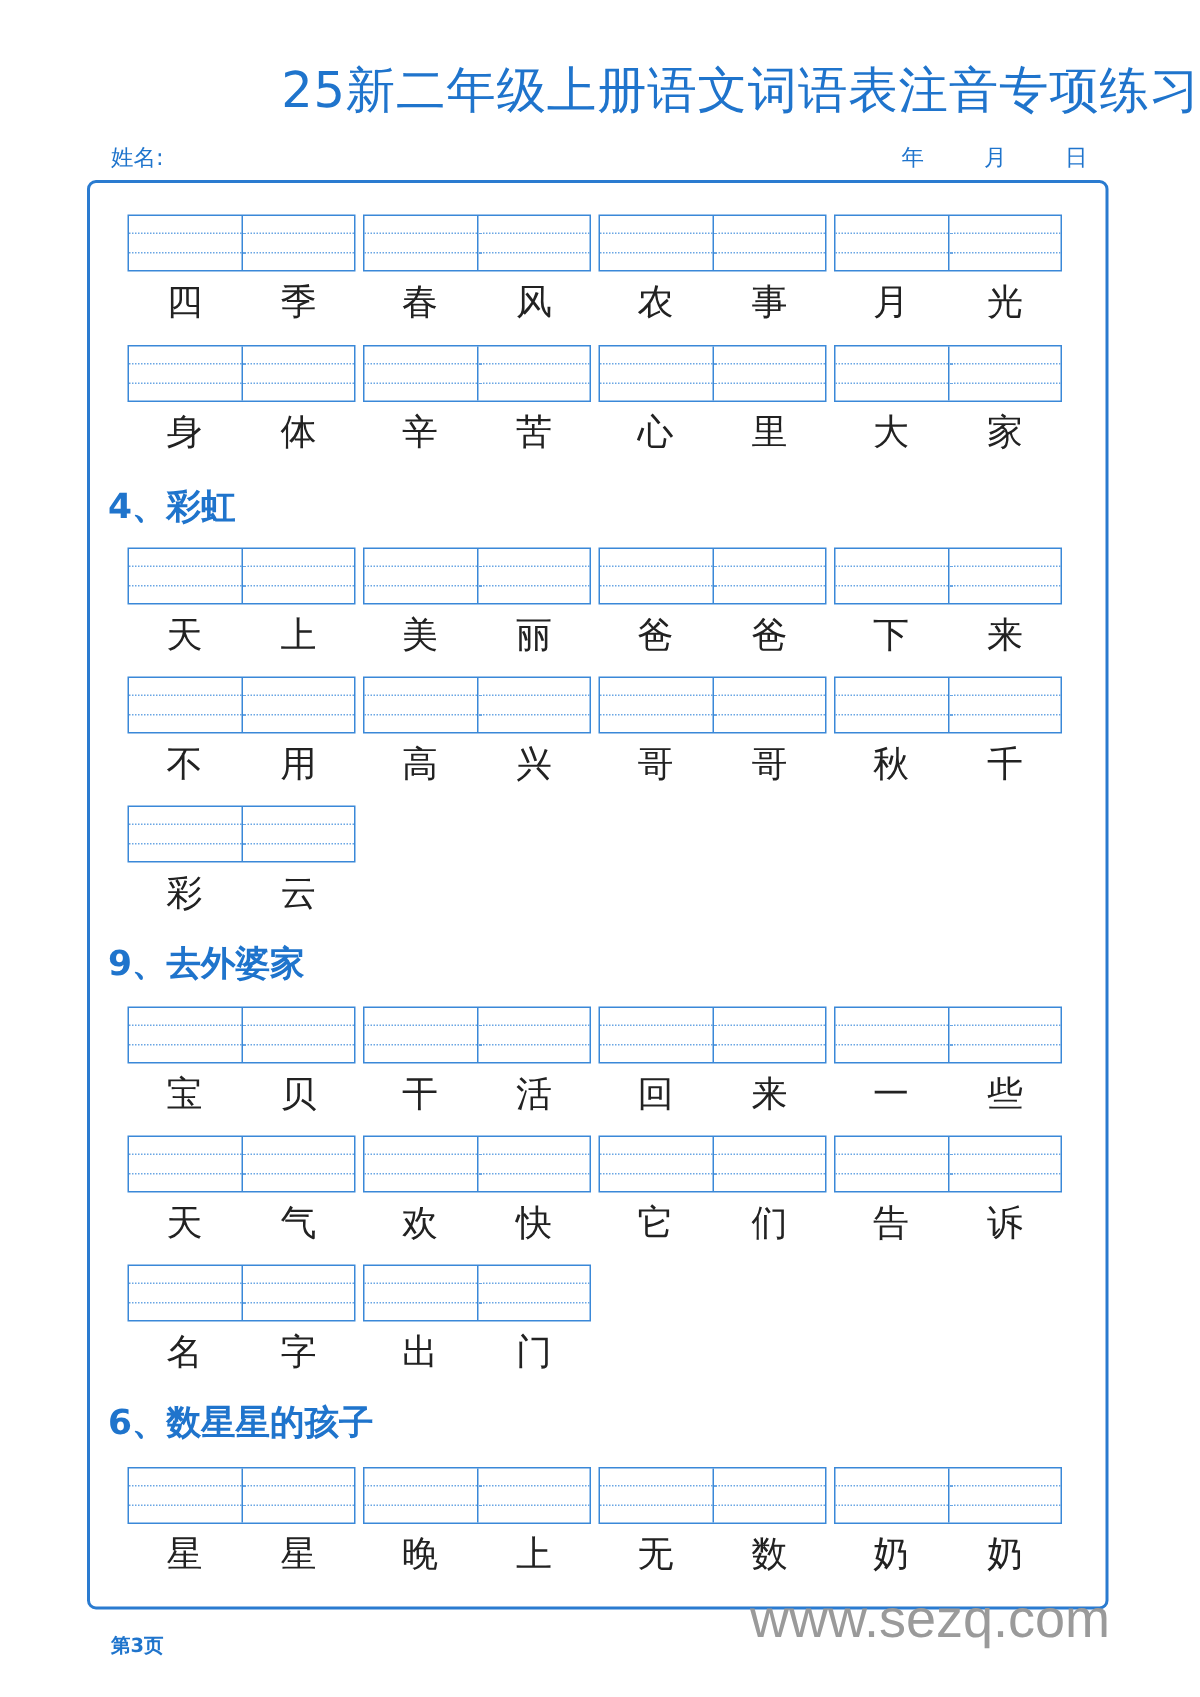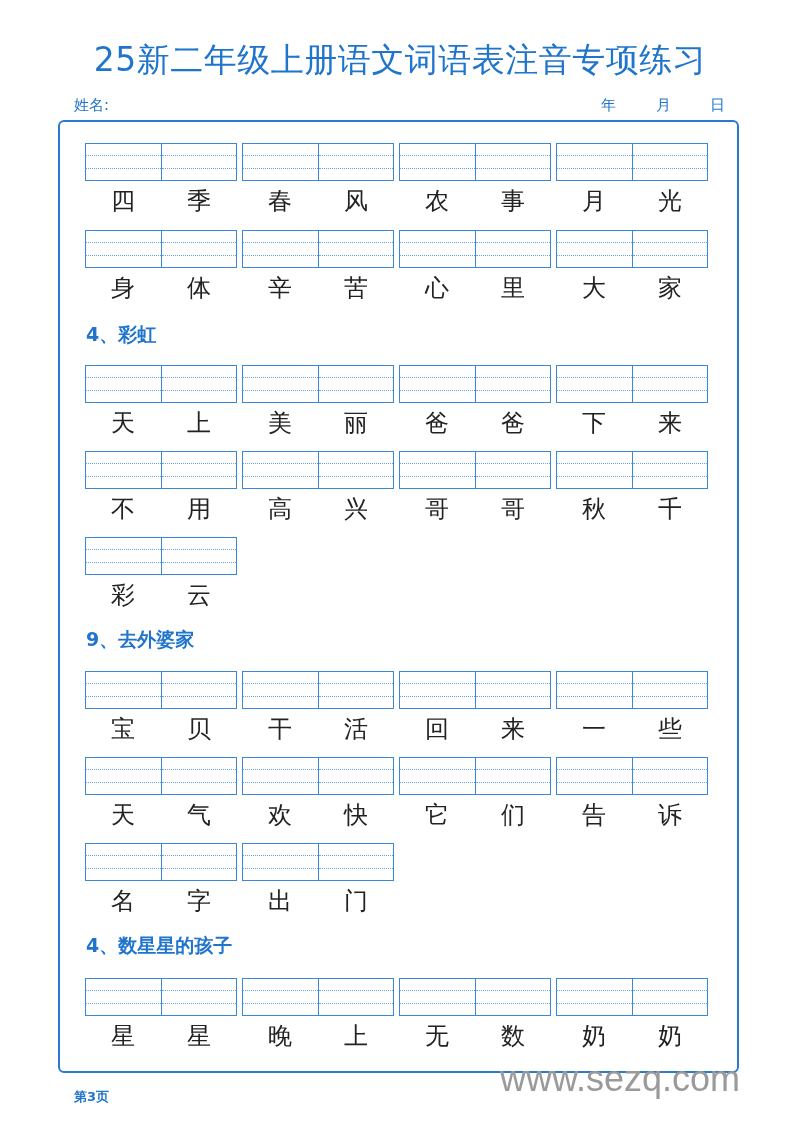--- a/index.html
+++ b/index.html
@@ -1,24 +1,24 @@
 <!DOCTYPE html>
 <html><head>
 <meta charset="utf-8">
 <style>
   html, body { margin:0; padding:0; background:#ffffff; }
   body { width:800px; height:1131px; position:relative; overflow:hidden;
          font-family:"DejaVu Sans", sans-serif; }
-  .title { position:absolute; left:0; top:38px; width:800px; text-align:center;
+  .title { position:absolute; left:0; top:38px; width:800px; text-align:right;
            font-size:33px; color:#1f74cc; letter-spacing:0.5px; }
   .name-label { position:absolute; left:74px; top:96px; font-size:15px; color:#1f74cc; }
   .date { position:absolute; top:96px; font-size:15px; color:#1f74cc; }
   .frame { position:absolute; left:58px; top:120px; width:681px; height:953px;
            border:2.5px solid #2a7bd0; border-radius:6px; box-sizing:border-box; }
-  .sec-title { position:absolute; left:86px; font-size:19px; font-weight:bold; color:#1f74cc; }
+  .sec-title { position:absolute; left:72px; font-size:23px; font-weight:bold; color:#1f74cc; }
   .grp { position:absolute; width:152px; height:38px; border:1.5px solid #3a88d8;
          box-sizing:border-box; display:flex; }
   .cell { flex:1; position:relative; box-sizing:border-box; }
   .cell + .cell { border-left:1.5px solid #3a88d8; }
   .cell::before, .cell::after { content:""; position:absolute; left:0; right:0;
          border-top:1px dotted #6aa6e4; }
   .cell::before { top:11px; }
   .cell::after { top:24px; }
   .ch { position:absolute; width:76px; text-align:center; font-family:"DejaVu Serif", serif;
         font-size:24px; color:#222; }
@@ -33,21 +33,21 @@
 <div class="name-label">姓名:</div>
 <div class="date" style="left:601px">年</div>
 <div class="date" style="left:656px">月</div>
 <div class="date" style="left:710px">日</div>
 
 <div class="frame"></div>
 
 <div id="sections">
     <div class="sec-title" style="top: 322px;">4、彩虹</div>
     <div class="sec-title" style="top: 627px;">9、去外婆家</div>
-    <div class="sec-title" style="top: 933px;">4、数星星的孩子</div>
+    <div class="sec-title" style="top: 933px;">6、数星星的孩子</div>
   </div>
 <div id="rows">
     <div class="grp" style="left: 85px; top: 143px;">
       <div class="cell"></div>
       <div class="cell"></div>
     </div>
     <div class="ch" style="left: 85px; top: 185px;">四</div>
     <div class="ch" style="left: 161px; top: 185px;">季</div>
     <div class="grp" style="left: 242px; top: 143px;">
       <div class="cell"></div>

